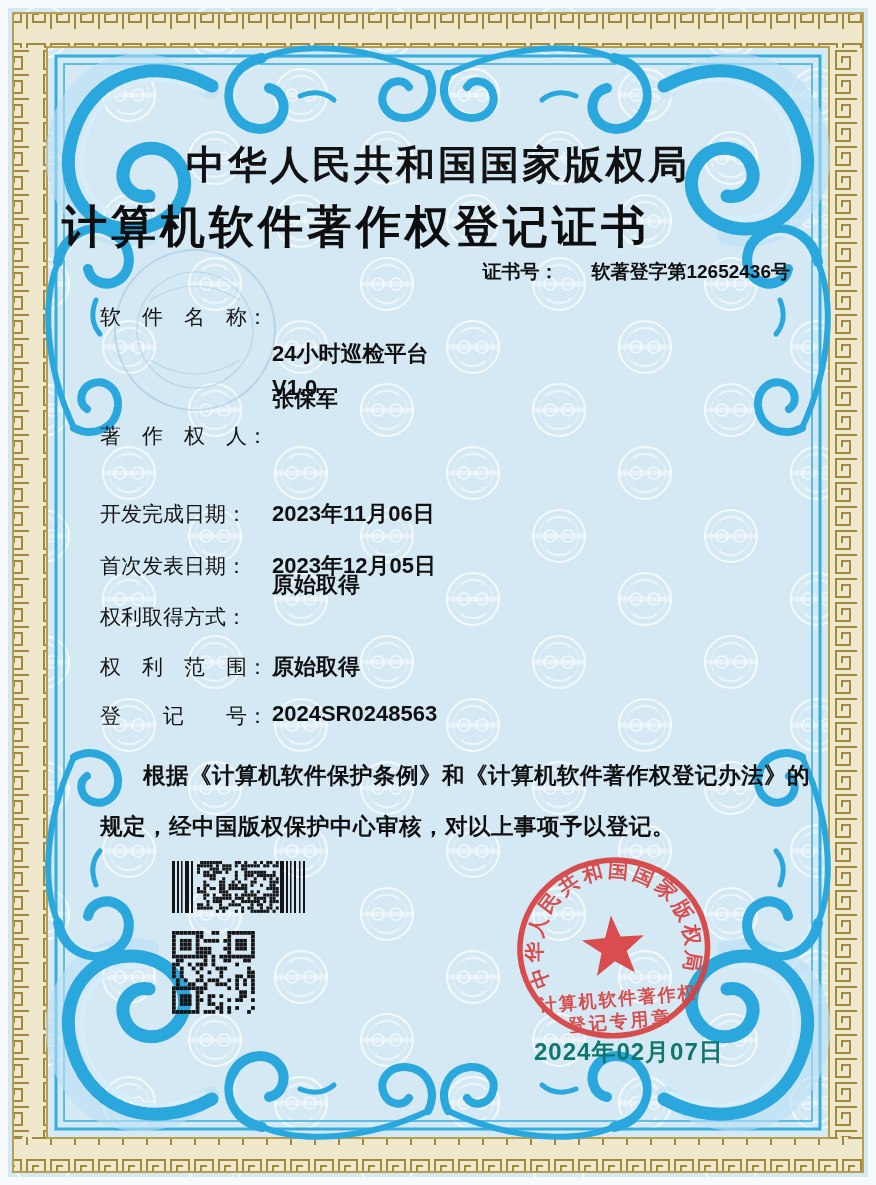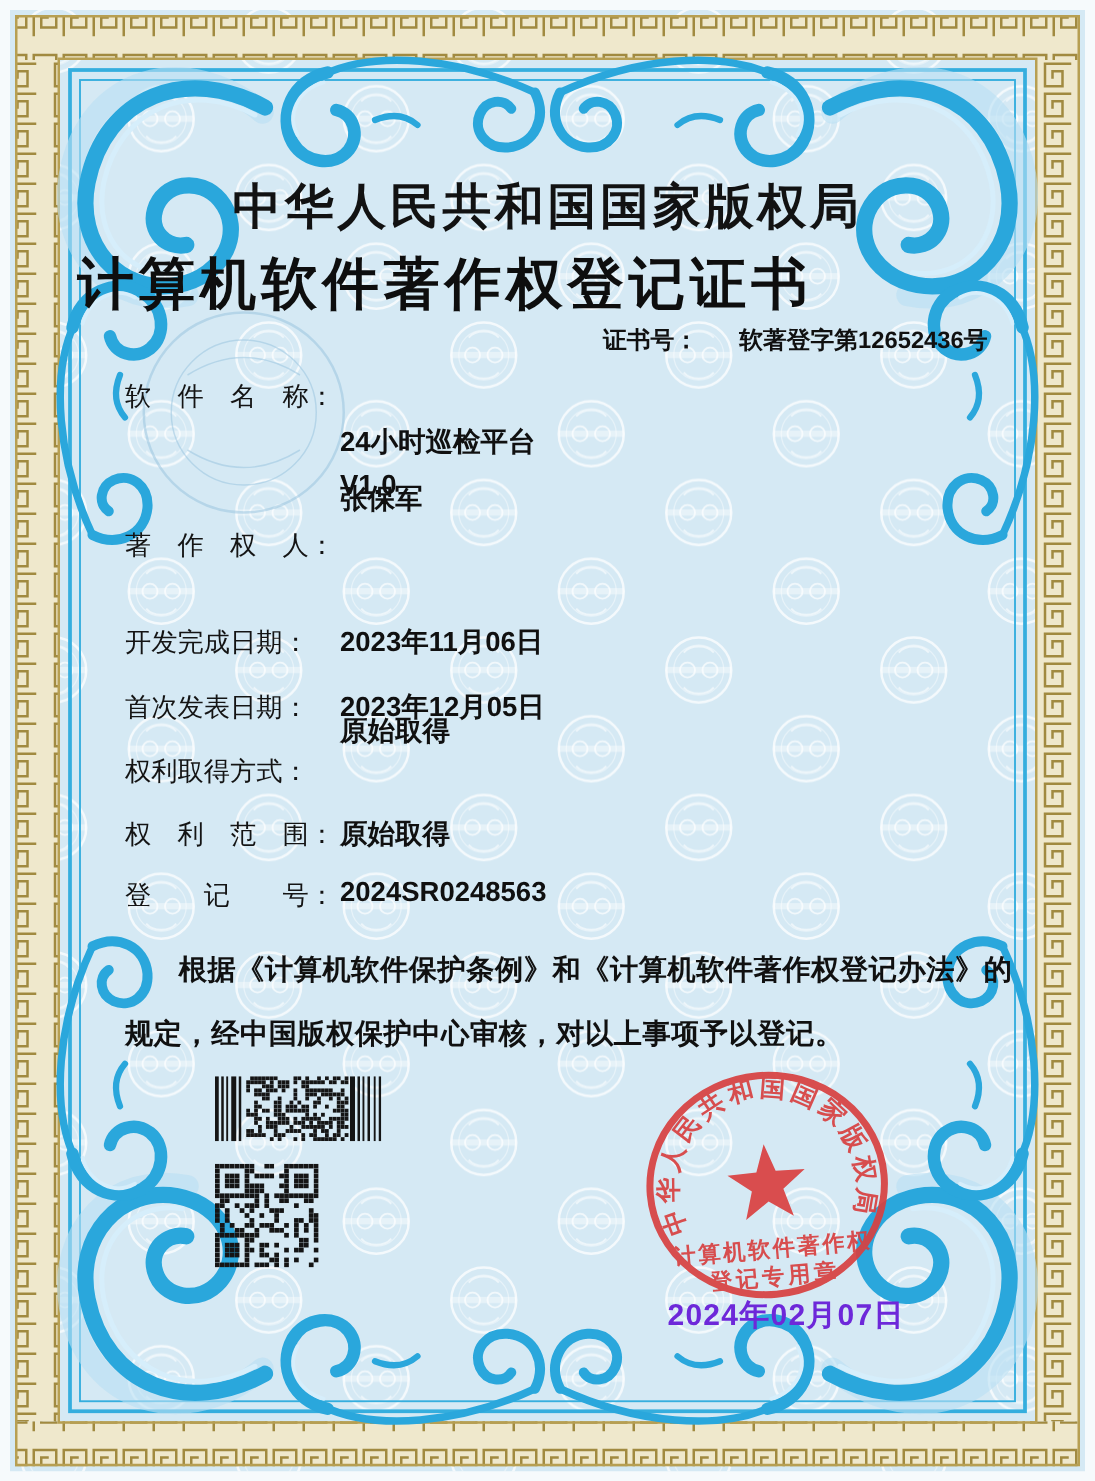--- a/index.html
+++ b/index.html
@@ -12,21 +12,21 @@
     font-family:"Liberation Sans","DejaVu Sans",sans-serif;}
   .cert-title{position:absolute;left:0;top:197px;width:712px;text-align:center;
     font-size:45px;font-weight:900;letter-spacing:4px;color:#0e0e0e;
     font-family:"Liberation Serif","DejaVu Serif",serif;}
   .cert-no-line{position:absolute;top:259px;right:86px;font-size:19px;font-weight:700;
     display:flex;gap:33px;color:#101010;}
   .row{position:absolute;left:100px;font-size:21px;font-weight:400;white-space:nowrap;}
   .value{position:absolute;left:272px;font-size:22px;font-weight:700;white-space:nowrap;color:#101010;}
   .stmt{position:absolute;font-size:22.5px;font-weight:700;letter-spacing:0.5px;color:#101010;white-space:nowrap;}
   .codes{position:absolute;left:172px;}
-  .issue-date{position:absolute;left:534px;top:1036px;font-size:24px;font-weight:700;letter-spacing:1px;color:#6d28d9;}
+  .issue-date{position:absolute;left:534px;top:1036px;font-size:24px;font-weight:700;letter-spacing:1px;color:#0f766e;}
   .seal-wrap{position:absolute;left:512px;top:849px;width:204px;height:204px;transform:rotate(-5deg);opacity:0.92;}
 </style>
 </head>
 <body>
 
 <div class="page">
 
   <svg class="bg-svg" width="876" height="1185" viewBox="0 0 876 1185">
     <defs>
       <pattern id="mh" width="24" height="36" patternUnits="userSpaceOnUse">

